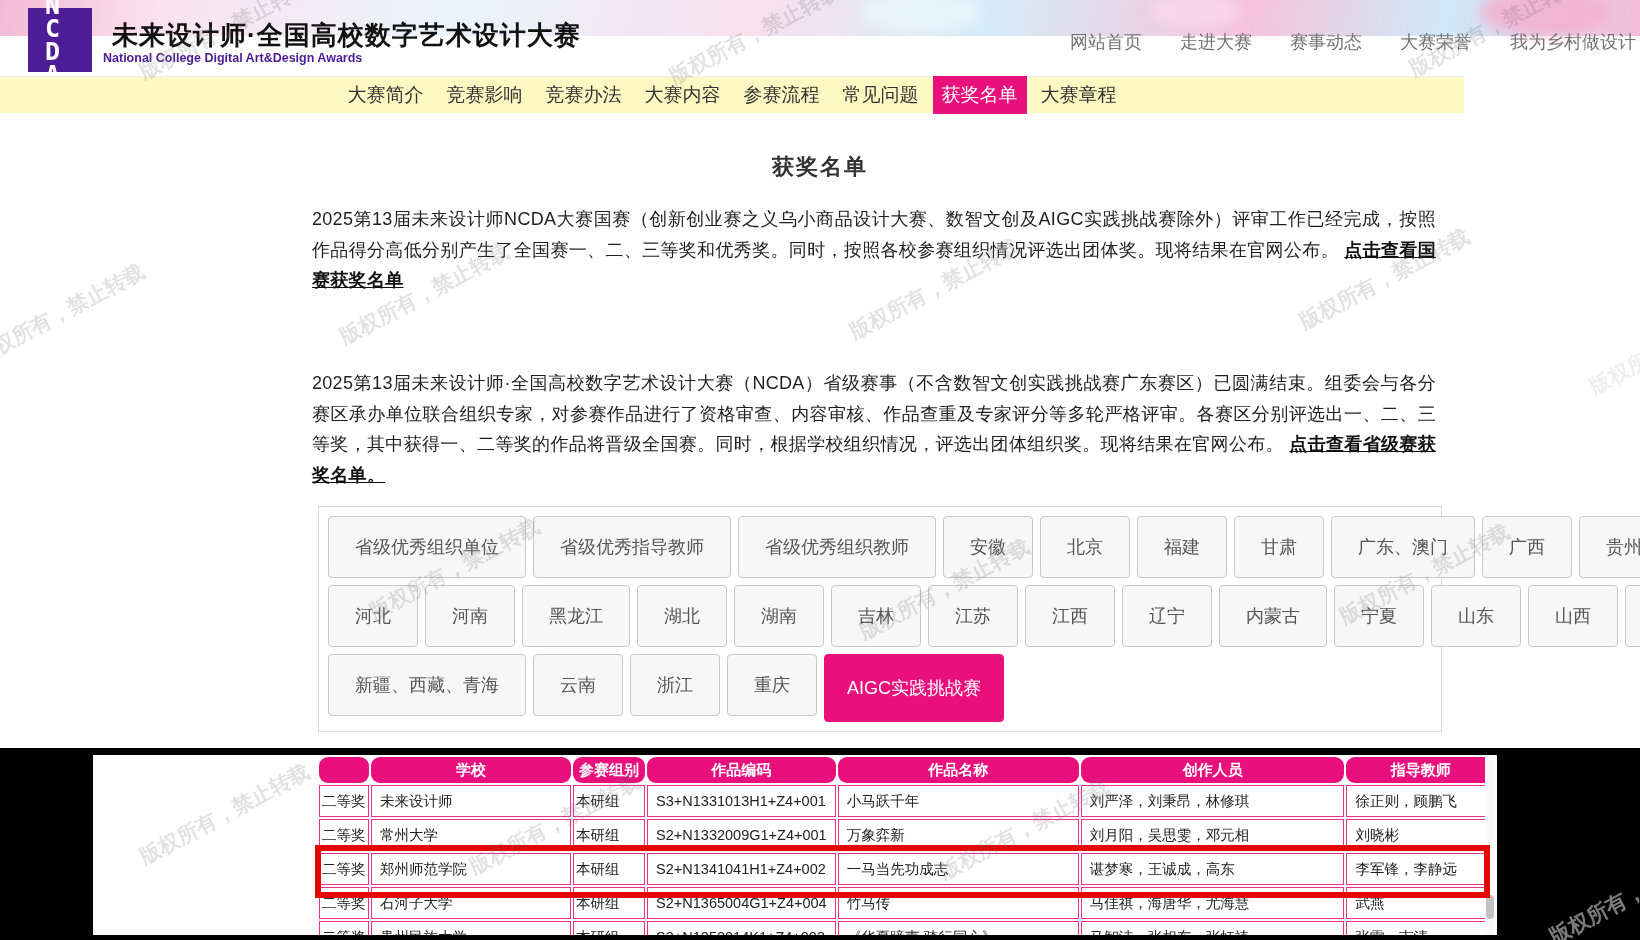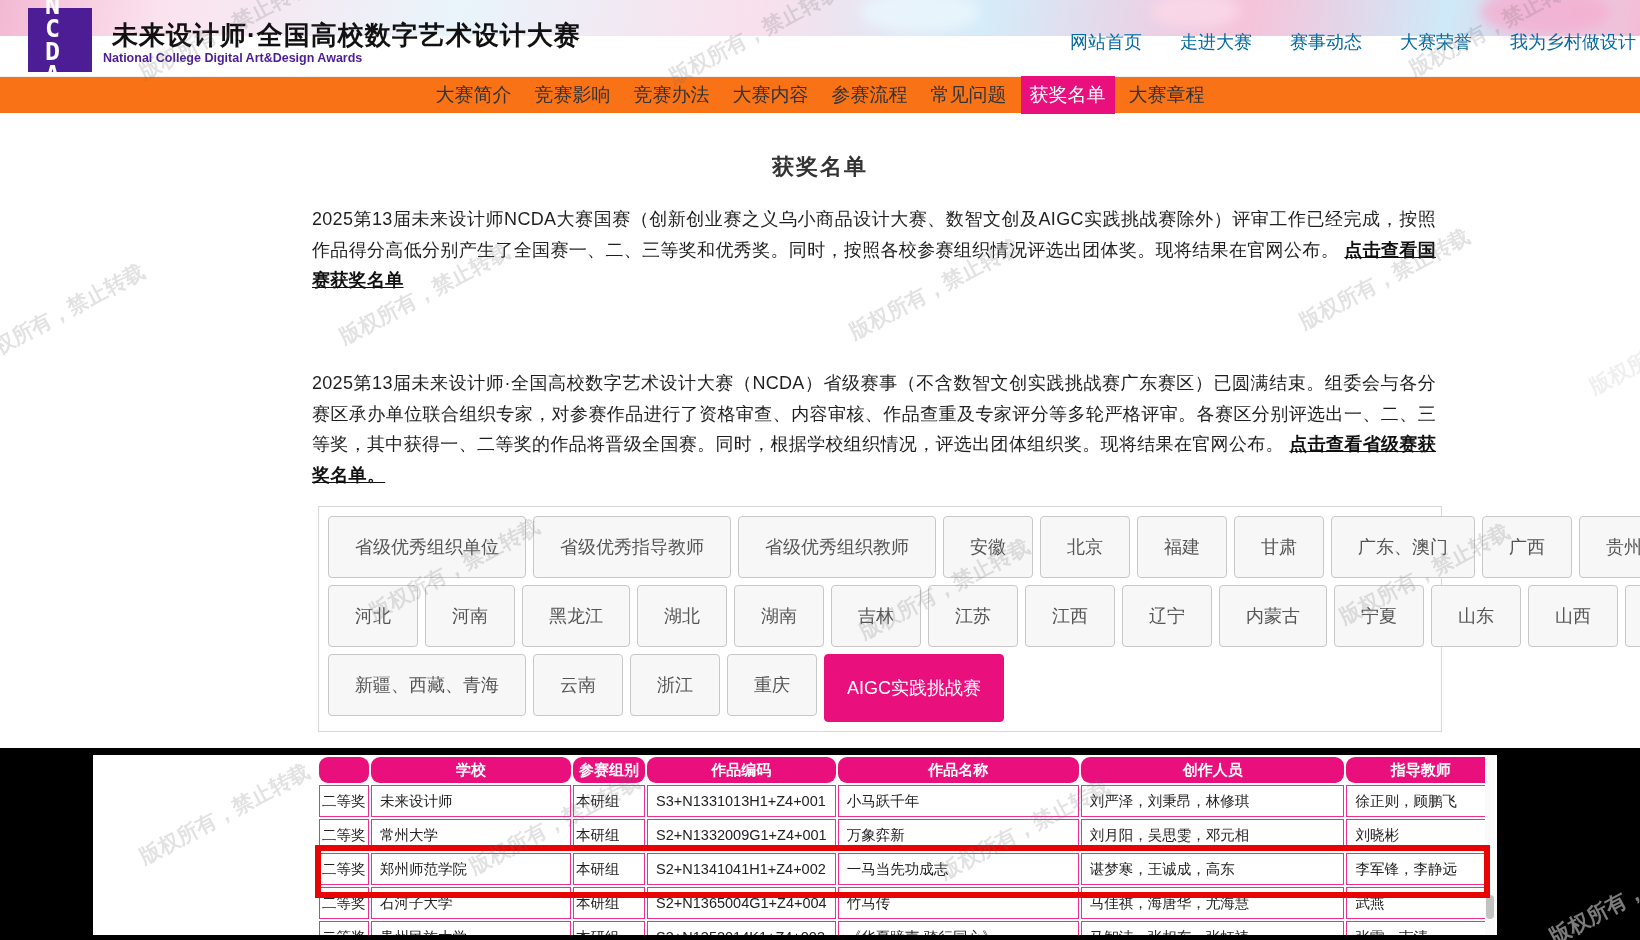--- a/index.html
+++ b/index.html
@@ -14,25 +14,25 @@
   .blob.b1{left:860px;top:-8px;width:120px;height:40px;background:#eaf7fd;}
   .blob.b2{left:1480px;top:-12px;width:130px;height:48px;background:#f5aed0;}
   .blob.b3{left:1150px;top:-6px;width:90px;height:34px;background:#fbd9ea;}
   
   .logo{position:absolute;left:28px;top:8px;width:64px;height:64px;background:#4c1d95;
     display:flex;align-items:center;justify-content:center;cursor:pointer;}
   .logo-glyph{width:2ch;font-family:"DejaVu Sans Mono","Liberation Mono",monospace;
     font-weight:bold;font-size:25px;line-height:.92;color:#fff;word-break:break-all;letter-spacing:1px;}
   .brand-title{position:absolute;left:112px;top:18px;font-size:26px;font-weight:bold;color:#111;letter-spacing:1px;white-space:nowrap;}
   .brand-sub{position:absolute;left:103px;top:51px;font-size:12.5px;font-weight:600;color:#4c1d95;white-space:nowrap;}
-  .top-nav{position:absolute;left:1070px;top:30px;display:flex;gap:38px;font-size:18px;color:#0369a1;white-space:nowrap;}
+  .top-nav{position:absolute;left:1070px;top:30px;display:flex;gap:38px;font-size:18px;color:#737373;white-space:nowrap;}
   .top-nav .nav-item{cursor:pointer;}
   
-  .subnav{position:absolute;left:0;top:76px;width:1640px;height:36px;display:flex;justify-content:center;
-    align-items:center;gap:5px;font-size:19px;color:#333;background:#f97316;border-top:1px solid #f1f1f1;}
+  .subnav{position:absolute;left:0;top:76px;width:1464px;height:36px;display:flex;justify-content:center;
+    align-items:center;gap:5px;font-size:19px;color:#333;background:#fef9c3;border-top:1px solid #f1f1f1;}
   .subnav-item{padding:6px 9px;cursor:pointer;white-space:nowrap;}
   .subnav-item.active{background:#e90f7d;color:#fff;}
   
   .page-title{position:absolute;left:0;top:152px;width:1640px;text-align:center;font-size:22px;font-weight:600;color:#333;letter-spacing:2px;}
   .para{position:absolute;left:312px;width:1124px;font-size:18px;line-height:30.5px;color:#1f1f1f;text-align:justify;letter-spacing:.3px;}
   .para .link{font-weight:bold;text-decoration:underline;color:#111;cursor:pointer;}
   #para1{top:204px;}
   #para2{top:368px;}
   
   .filter-panel{position:absolute;left:318px;top:506px;width:1124px;box-sizing:border-box;

